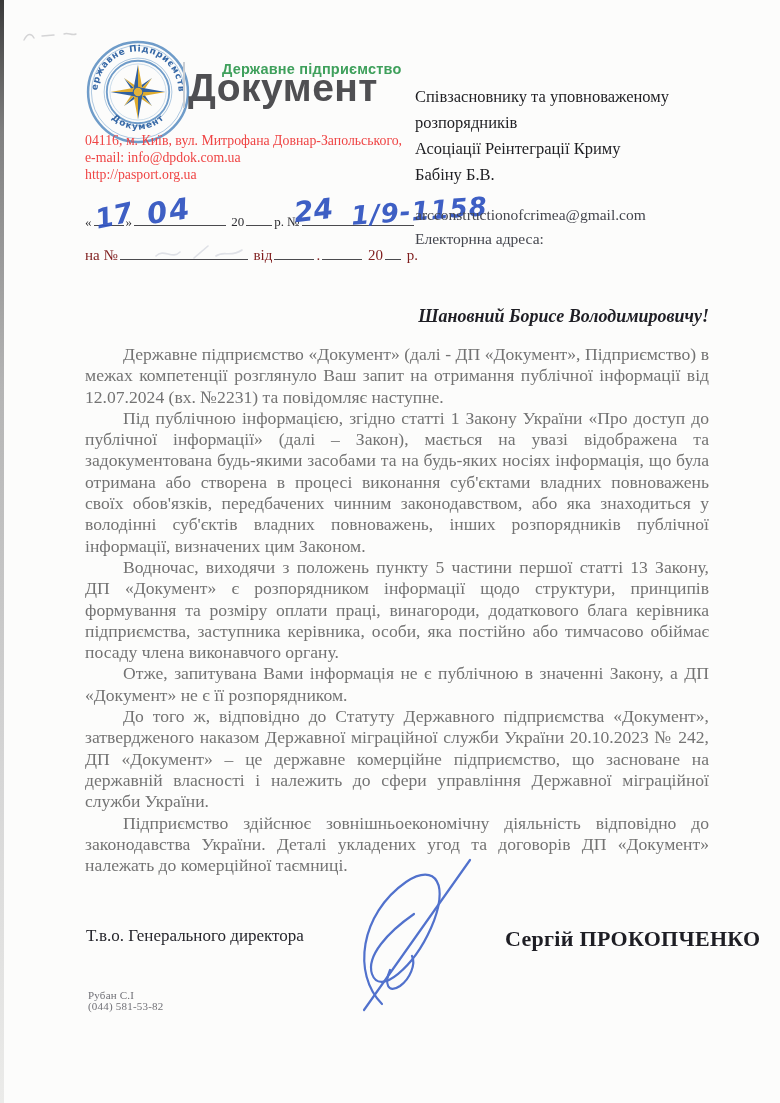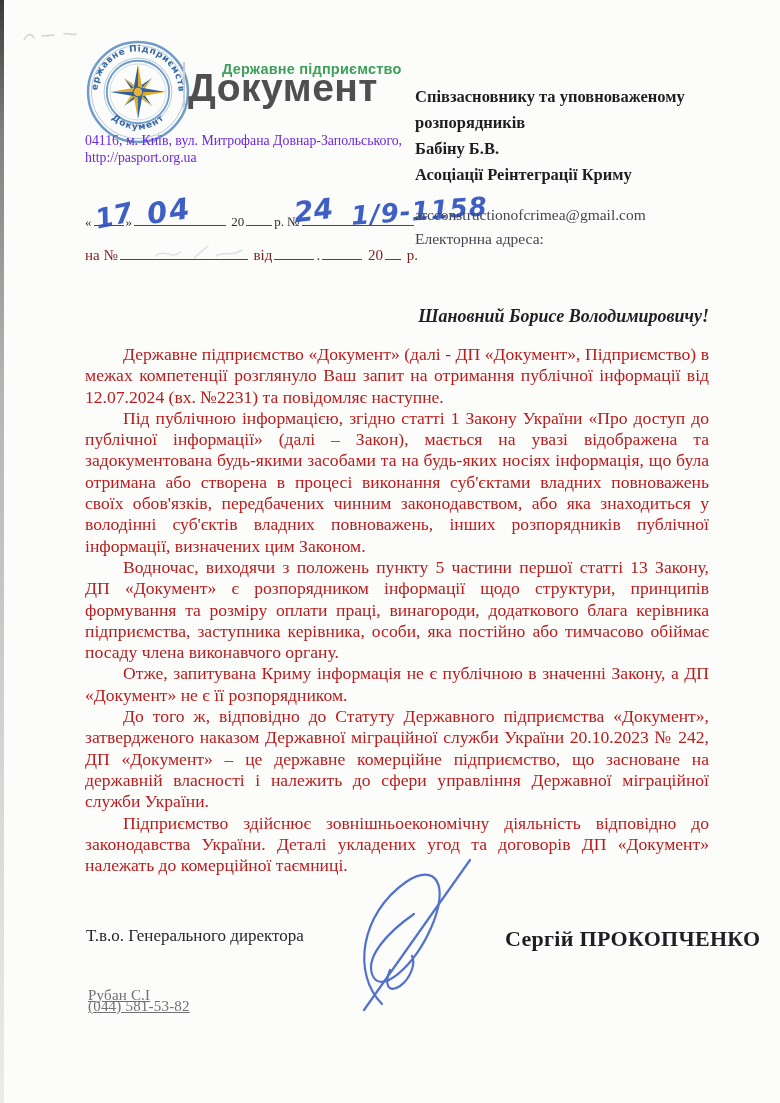--- a/index.html
+++ b/index.html
@@ -27,67 +27,67 @@
     font-family:"Liberation Sans",sans-serif;font-weight:bold;
     font-size:14.5px;color:#3fa05c;letter-spacing:.2px;
   }
   .org-name{
     position:absolute;left:188px;top:66px;
     font-family:"Liberation Sans",sans-serif;font-weight:bold;
     font-size:39px;color:#4f4f52;letter-spacing:.5px;
   }
   .address{
     position:absolute;left:85px;top:133px;
-    font-size:13.8px;line-height:16.8px;color:#6d28d9;white-space:nowrap;
+    font-size:13.8px;line-height:16.8px;color:#ef4444;white-space:nowrap;
   }
 
   
   .ref-line{position:absolute;left:85px;top:212px;font-size:13px;color:#2c2c30;white-space:nowrap;}
   .na-line{position:absolute;left:85px;top:246px;font-size:15px;color:#7f1d1d;white-space:nowrap;}
   .u{display:inline-block;border-bottom:1.2px solid #4a4a4e;height:13px;margin:0 2px;}
   .hand{
     position:absolute;
     font-family:"DejaVu Sans",sans-serif;font-style:italic;font-weight:bold;
     color:#2e52c0;opacity:.92;white-space:nowrap;
   }
   .hand-day{left:95px;top:200px;font-size:27px;transform:rotate(-12deg);}
   .hand-month{left:147px;top:194px;font-size:29px;transform:rotate(-9deg);letter-spacing:2px;}
   .hand-year{left:294px;top:194px;font-size:28px;transform:rotate(-7deg);}
   .hand-number{left:351px;top:196px;font-size:26px;transform:rotate(-4deg);letter-spacing:1px;}
 
   
   .recipient{
     position:absolute;left:415px;top:84px;width:330px;
-    font-size:16.5px;font-weight:bold;line-height:26px;color:#1e1e22;
+    font-size:16.5px;font-weight:normal;line-height:26px;color:#1e1e22;
   }
   .recipient-email{
     position:absolute;left:415px;top:203px;width:330px;
     font-size:15.5px;line-height:24px;color:#44464e;font-weight:normal;
   }
 
   
   .letter{position:absolute;left:85px;top:306px;width:624px;}
   .salutation{
     text-align:right;font-weight:bold;font-style:italic;
     font-size:18px;margin:0 0 17px 0;color:#1e1e24;
   }
   .letter p.para{
     margin:0;text-align:justify;text-indent:38px;
-    font-size:17.6px;line-height:21.3px;color:#b91c1c;
+    font-size:17.6px;line-height:21.3px;color:#737373;
   }
 
   
   .sig-title{position:absolute;left:86px;top:926px;font-weight:normal;font-size:17px;color:#26262c;}
   .sig-name{position:absolute;left:505px;top:926px;font-weight:bold;font-size:22px;color:#1e1e24;letter-spacing:.3px;}
   .sig-auto{position:absolute;left:330px;top:852px;width:170px;height:165px;}
 
   
   .executor{
     position:absolute;left:88px;top:990px;
-    font-size:15px;line-height:11px;color:#707076;letter-spacing:.2px;text-decoration:underline;
+    font-size:11px;line-height:11px;color:#707076;letter-spacing:.2px;
   }
 </style>
 </head>
 <body>
 
 <div class="page">
 
   <div class="scan-edge"></div>
 
   <svg class="smudge" style="left:20px;top:22px;" width="60" height="26" viewBox="0 0 60 26">
@@ -151,20 +151,21 @@
       <circle cx="50" cy="50" r="4.6" fill="#e3b23a" stroke="#31609f" stroke-width="1"></circle>
     </g>
   </svg>
 
   <div class="wordmark-divider"></div>
   <div class="org-type">Державне підприємство</div>
   <div class="org-name">Документ</div>
 
   <div class="address">
     <div>04116, м. Київ,  вул.  Митрофана Довнар-Запольського,</div>
+    <div>e-mail:  info@dpdok.com.ua</div>
     <div>http://pasport.org.ua</div>
   </div>
 
   <div class="ref-line">
     <span>«</span><span class="u" style="width:30px"></span><span>»</span><span class="u" style="width:92px"></span>
     <span>20</span><span class="u" style="width:26px"></span><span>р. №</span><span class="u" style="width:112px"></span>
   </div>
 
   <div class="na-line">
     <span>на №</span><span class="u" style="width:128px"></span>
@@ -178,34 +179,34 @@
   <div class="hand hand-year">24</div>
   <div class="hand hand-number">1/9-1158</div>
 
   <svg class="smudge" style="left:150px;top:240px;" width="130" height="26" viewBox="0 0 130 26">
     <path d="M6,16 C14,8 22,20 30,12 M44,18 L58,6 M66,16 C74,10 80,18 92,10" stroke="#c7cbd6" stroke-width="1.6" fill="none" stroke-linecap="round" opacity="0.55"></path>
   </svg>
 
   <div class="recipient">
     <div>Співзасновнику та уповноваженому</div>
     <div>розпорядників</div>
+    <div>Асоціації Реінтеграції Криму</div>
     <div>Бабіну Б.В.</div>
-    <div>Асоціації Реінтеграції Криму</div>
   </div>
   <div class="recipient-email">
     <div>arcconstructionofcrimea@gmail.com</div>
     <div>Електорнна адреса:</div>
   </div>
 
   <div class="letter">
     <p class="salutation">Шановний Борисе Володимировичу!</p>
     <p class="para">Державне підприємство «Документ» (далі - ДП «Документ», Підприємство) в межах компетенції розглянуло Ваш запит на отримання публічної інформації від 12.07.2024 (вх. №2231) та повідомляє наступне.</p>
     <p class="para">Під публічною інформацією, згідно статті 1 Закону України «Про доступ до публічної інформації» (далі – Закон), мається на увазі відображена та задокументована будь-якими засобами та на будь-яких носіях інформація, що була отримана або створена в процесі виконання суб'єктами владних повноважень своїх обов'язків, передбачених чинним законодавством, або яка знаходиться у володінні суб'єктів владних повноважень, інших розпорядників публічної інформації, визначених цим Законом.</p>
     <p class="para">Водночас, виходячи з положень пункту 5 частини першої статті 13 Закону, ДП «Документ» є розпорядником інформації щодо структури, принципів формування та розміру оплати праці, винагороди, додаткового блага керівника підприємства, заступника керівника, особи, яка постійно або тимчасово обіймає посаду члена виконавчого органу.</p>
-    <p class="para">Отже, запитувана Криму інформація не є публічною в значенні Закону, а ДП «Документ» не є її розпорядником.</p>
+    <p class="para">Отже, запитувана Вами інформація не є публічною в значенні Закону, а ДП «Документ» не є її розпорядником.</p>
     <p class="para">До того ж, відповідно до Статуту Державного підприємства «Документ», затвердженого наказом Державної міграційної служби України 20.10.2023 № 242, ДП «Документ» – це державне комерційне підприємство, що засноване на державній власності і належить до сфери управління Державної міграційної служби України.</p>
     <p class="para">Підприємство здійснює зовнішньоекономічну діяльність відповідно до законодавства України. Деталі укладених угод та договорів ДП «Документ» належать до комерційної таємниці.</p>
   </div>
 
   <div class="sig-title">Т.в.о. Генерального директора</div>
   <div class="sig-name">Сергій ПРОКОПЧЕНКО</div>
 
   <svg class="sig-auto" viewBox="0 0 170 165">
     <g stroke="#3f63c8" stroke-width="2.2" fill="none" stroke-linecap="round" opacity="0.9">
       <path d="M 52,152 C 22,122 30,62 76,30 C 106,10 120,33 101,76 C 84,114 50,145 42,122 C 36,104 58,80 84,62"></path>

